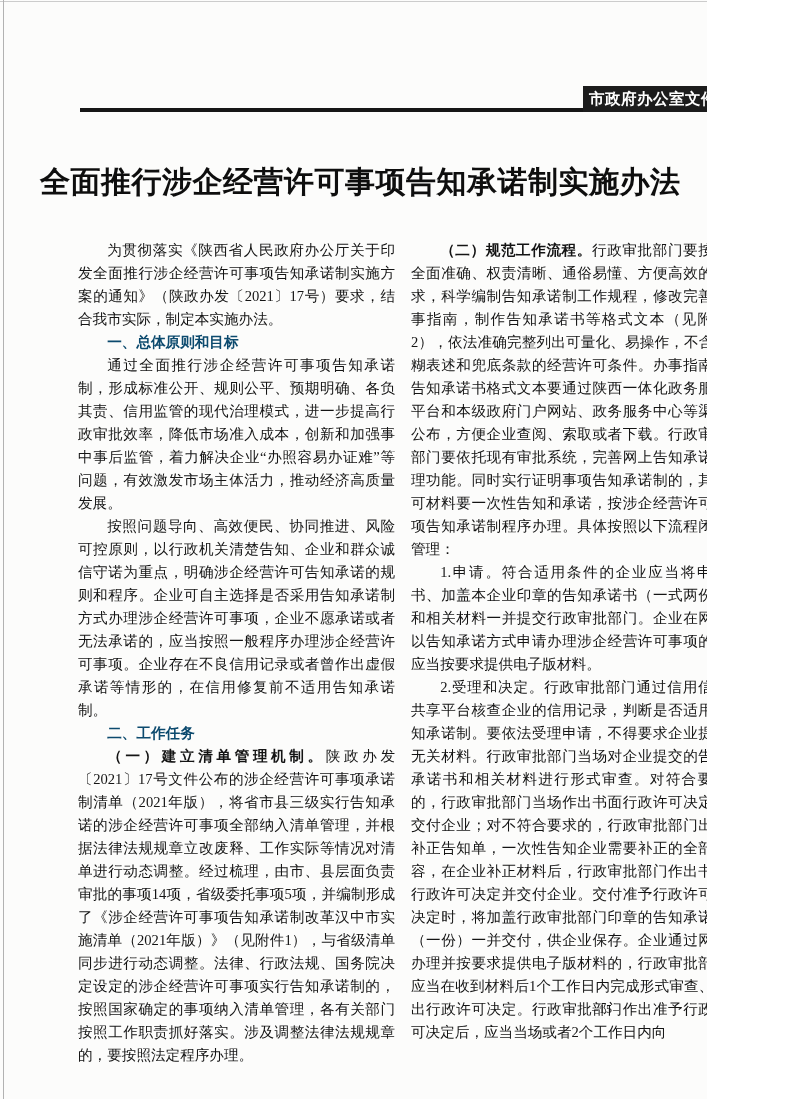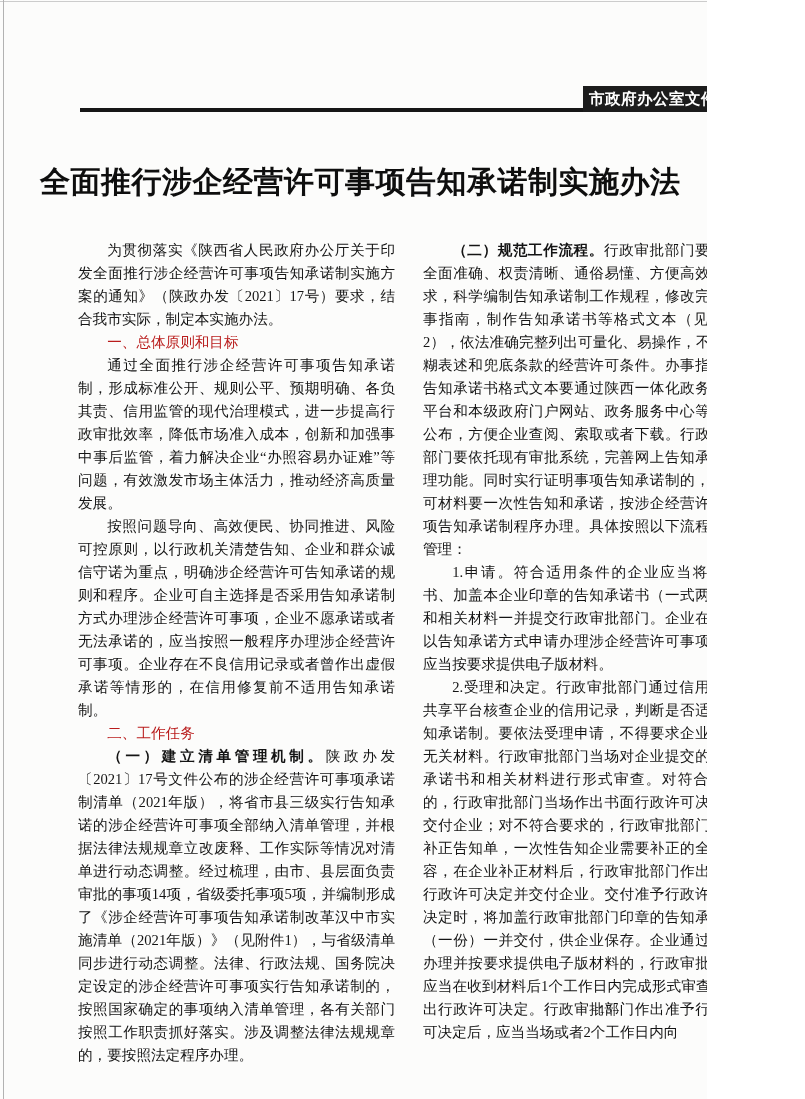--- a/index.html
+++ b/index.html
@@ -30,31 +30,31 @@
 
   .doc-title {
     position:absolute; top:162px; left:40px; width:725px;
     text-align:left; white-space:nowrap;
     font-size:30px; font-weight:bold; letter-spacing:0.5px;
     color:#0e0e0e;
   }
 
   .columns {
     position:absolute; top:239px; left:78px;
-    display:flex; gap:28px;
+    display:flex; gap:16px;
   }
   .col {
     width:317px;
     font-size:14.6px; line-height:23px;
     text-align:justify; text-justify:inter-ideograph;
   }
   .col p { text-indent:2em; }
   .col .heading {
     font-family:"Liberation Sans","DejaVu Sans",sans-serif;
-    font-weight:normal; text-indent:2em; color:#b91c1c;
+    font-weight:bold; text-indent:2em; color:#0c4a6e;
   }
   .lead { font-weight:bold; }
 
   .page-number {
     position:absolute; top:1002px; right:87px;
     font-size:12px; letter-spacing:1px;
   }
 </style>
 </head>
 <body>

